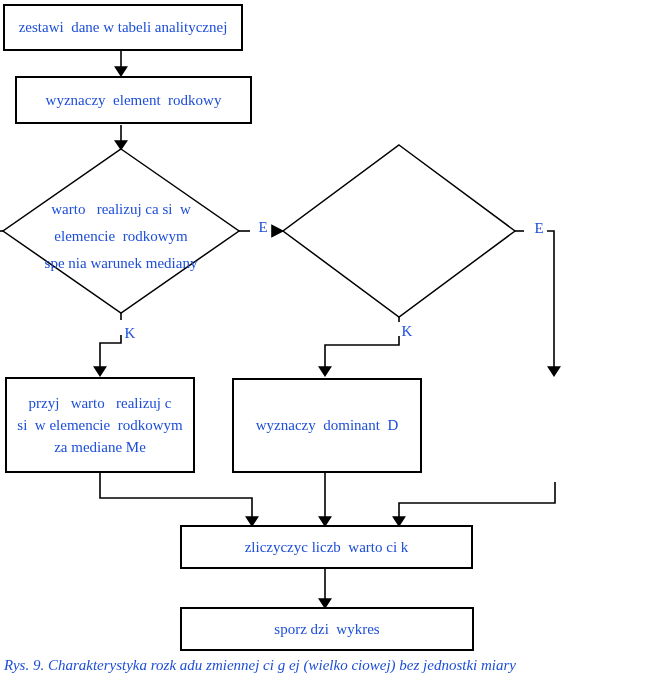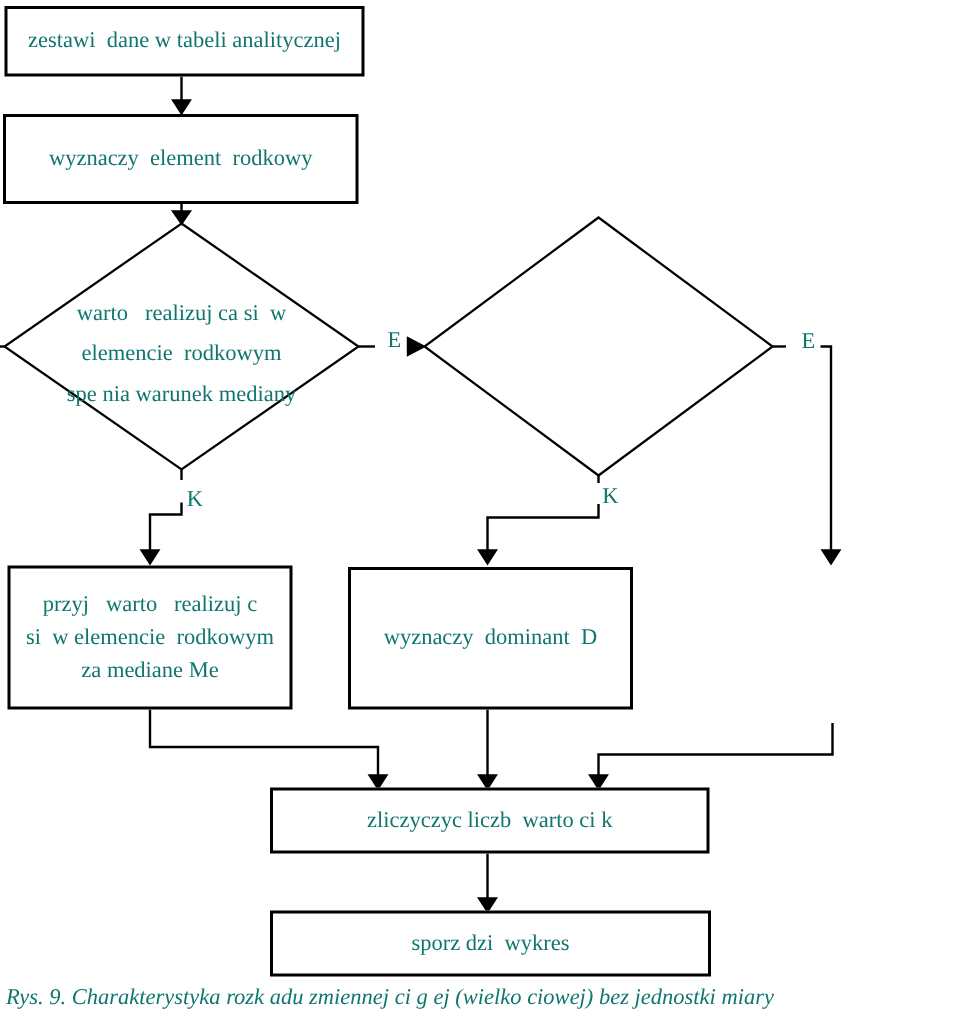--- a/index.html
+++ b/index.html
@@ -1,18 +1,18 @@
 <!DOCTYPE html>
 <html><head>
 <meta charset="utf-8">
 <style>
   html,body{margin:0;padding:0;background:#ffffff;}
   #canvas{
     position:relative;width:650px;height:682px;background:#ffffff;
-    font-family:"Liberation Serif","DejaVu Serif",serif;color:#0f766e;
+    font-family:"Liberation Serif","DejaVu Serif",serif;color:#1d4ed8;
     overflow:hidden;
   }
   #wires{position:absolute;left:0;top:0;z-index:0;}
   .node{
     position:absolute;box-sizing:border-box;border:2px solid #000;background:#fff;
     display:flex;align-items:center;justify-content:center;text-align:center;
     font-size:15px;line-height:21px;white-space:pre-wrap;z-index:1;
   }
   .dtext{
     position:absolute;display:flex;align-items:center;justify-content:center;
@@ -65,21 +65,21 @@
 
     <polyline points="555,482 555,503 399,503 399,517"></polyline>
     <polygon points="393.5,517 404.5,517 399,525.5" fill="#000"></polygon>
 
     <line x1="325" y1="569" x2="325" y2="599"></line>
     <polygon points="319.5,599 330.5,599 325,607.5" fill="#000"></polygon>
   </svg>
 
   <div class="node" style="left:3px;top:4px;width:240px;height:47px;">zestawi  dane w tabeli analitycznej</div>
 
-  <div class="node" style="left:2px;top:76px;width:237px;height:60px;">wyznaczy  element  rodkowy</div>
+  <div class="node" style="left:15px;top:76px;width:237px;height:48px;">wyznaczy  element  rodkowy</div>
 
   <div class="dtext" style="left:16px;top:196px;width:210px;height:81px;line-height:27px;">warto   realizuj ca si  w
 elemencie  rodkowym
 spe nia warunek mediany</div>
 
 
   <div class="node" style="left:5px;top:377px;width:190px;height:96px;line-height:22px;">przyj   warto   realizuj c
 si  w elemencie  rodkowym
 za mediane Me</div>
 

